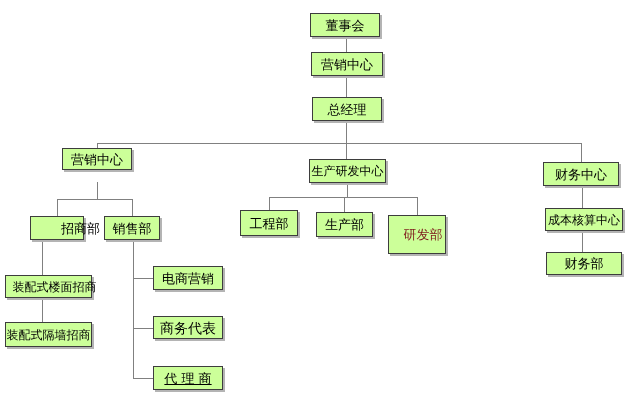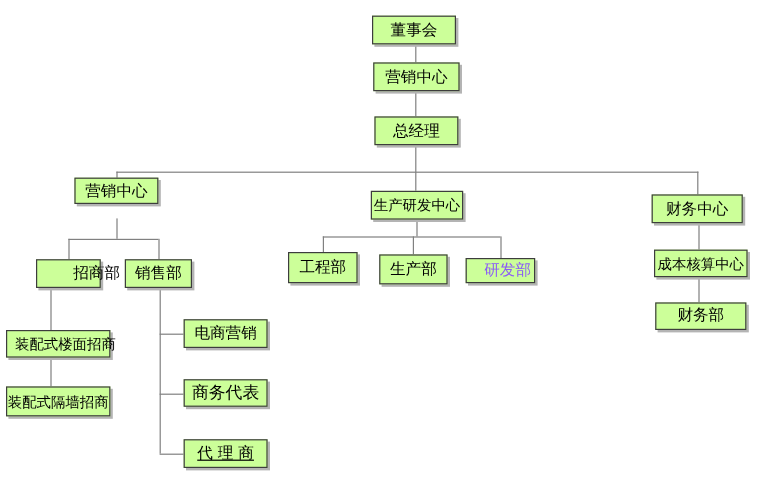--- a/index.html
+++ b/index.html
@@ -77,16 +77,16 @@
     <div class="org-node" style="left: 543px; top: 162px; width: 76px; height: 24px; background: rgb(204, 255, 153); border-color: rgb(61, 61, 61); color: rgb(0, 0, 0); font-size: 13px;">财务中心</div>
     <div class="org-node" style="left: 30px; top: 216px; width: 54px; height: 24px; background: rgb(204, 255, 153); border-color: rgb(61, 61, 61); color: rgb(0, 0, 0); font-size: 13px; padding-left: 47px;">招商部</div>
     <div class="org-node" style="left: 104px; top: 216px; width: 56px; height: 24px; background: rgb(204, 255, 153); border-color: rgb(61, 61, 61); color: rgb(0, 0, 0); font-size: 13px;">销售部</div>
     <div class="org-node" style="left: 5px; top: 275px; width: 87px; height: 23px; background: rgb(204, 255, 153); border-color: rgb(61, 61, 61); color: rgb(0, 0, 0); font-size: 12px; padding-left: 12px;">装配式楼面招商</div>
     <div class="org-node" style="left: 5px; top: 322px; width: 87px; height: 25px; background: rgb(204, 255, 153); border-color: rgb(61, 61, 61); color: rgb(0, 0, 0); font-size: 12px;">装配式隔墙招商</div>
     <div class="org-node" style="left: 153px; top: 266px; width: 70px; height: 24px; background: rgb(204, 255, 153); border-color: rgb(61, 61, 61); color: rgb(0, 0, 0); font-size: 13px;">电商营销</div>
     <div class="org-node" style="left: 153px; top: 316px; width: 70px; height: 23px; background: rgb(204, 255, 153); border-color: rgb(61, 61, 61); color: rgb(0, 0, 0); font-size: 14px;">商务代表</div>
     <div class="org-node" style="left: 153px; top: 366px; width: 70px; height: 24px; background: rgb(204, 255, 153); border-color: rgb(61, 61, 61); color: rgb(0, 0, 0); font-size: 13px; text-decoration: underline;">代 理 商</div>
     <div class="org-node" style="left: 240px; top: 210px; width: 58px; height: 26px; background: rgb(204, 255, 153); border-color: rgb(61, 61, 61); color: rgb(0, 0, 0); font-size: 13px;">工程部</div>
     <div class="org-node" style="left: 316px; top: 212px; width: 57px; height: 25px; background: rgb(204, 255, 153); border-color: rgb(61, 61, 61); color: rgb(0, 0, 0); font-size: 13px;">生产部</div>
-    <div class="org-node" style="left: 388px; top: 215px; width: 58px; height: 21px; background: rgb(204, 255, 153); border-color: rgb(61, 61, 61); color: #8b5cf6; font-size: 13px; padding-left: 12px;">研发部</div>
+    <div class="org-node" style="left: 388px; top: 215px; width: 58px; height: 39px; background: rgb(204, 255, 153); border-color: rgb(61, 61, 61); color: #7f1d1d; font-size: 13px; padding-left: 12px;">研发部</div>
     <div class="org-node" style="left: 545px; top: 208px; width: 78px; height: 23px; background: rgb(204, 255, 153); border-color: rgb(61, 61, 61); color: rgb(0, 0, 0); font-size: 12px;">成本核算中心</div>
     <div class="org-node" style="left: 546px; top: 252px; width: 76px; height: 23px; background: rgb(204, 255, 153); border-color: rgb(61, 61, 61); color: rgb(0, 0, 0); font-size: 13px;">财务部</div>
   </div>
 
 </body></html>

